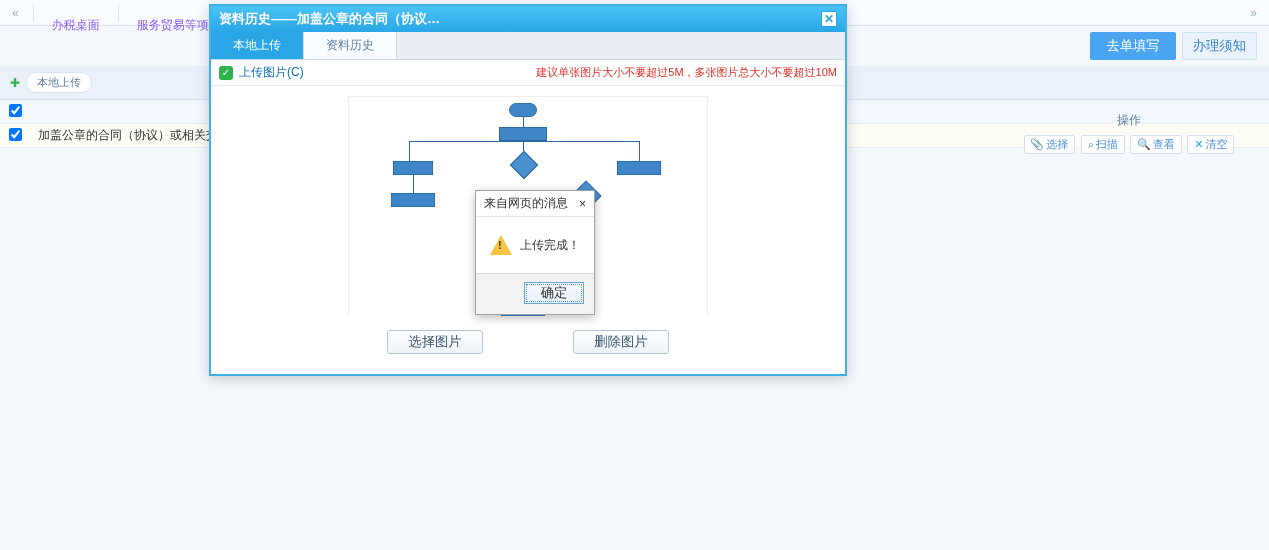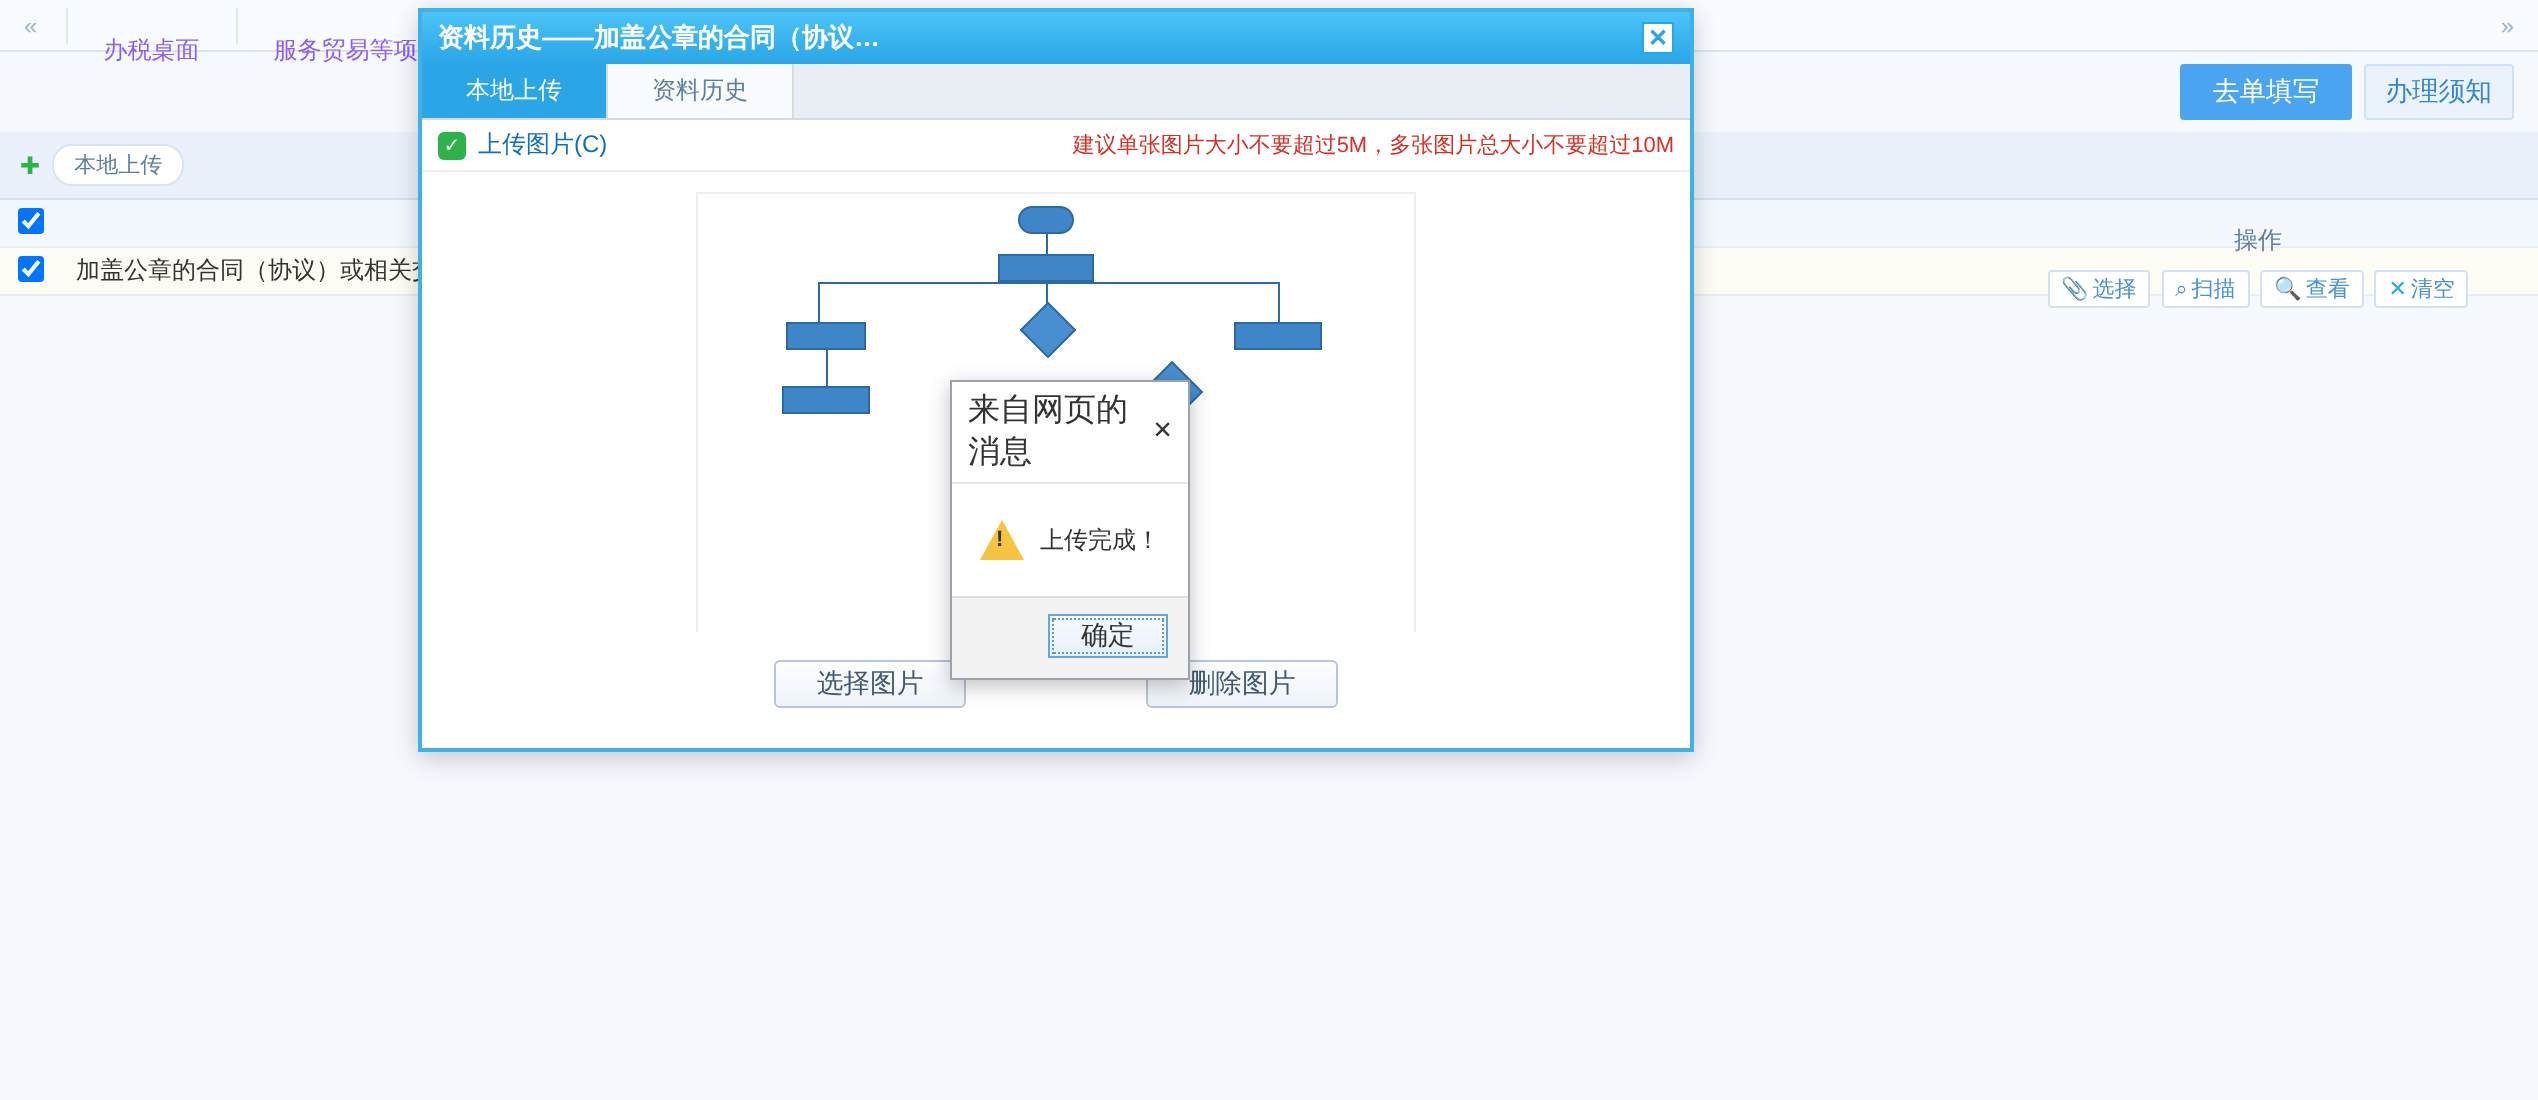--- a/index.html
+++ b/index.html
@@ -173,21 +173,21 @@
       position: absolute;
       top: 190px; left: 475px;
       width: 120px;
       background: #fff;
       border: 1px solid #9aa3ac;
       box-shadow: 0 3px 10px rgba(0,0,0,.25);
       display: flex; flex-direction: column;
     }
     .alert-head {
       display: flex; justify-content: space-between; align-items: center;
-      padding: 4px 8px; font-size: 16px; color: #333;
+      padding: 4px 8px; font-size: 12px; color: #333;
       border-bottom: 1px solid #e6e6e6;
     }
     .alert-body {
       display: flex; align-items: center; gap: 8px;
       padding: 18px 12px;
       font-size: 12px; color: #333;
       justify-content: center;
     }
     .warn-ic {
       width: 0; height: 0;

